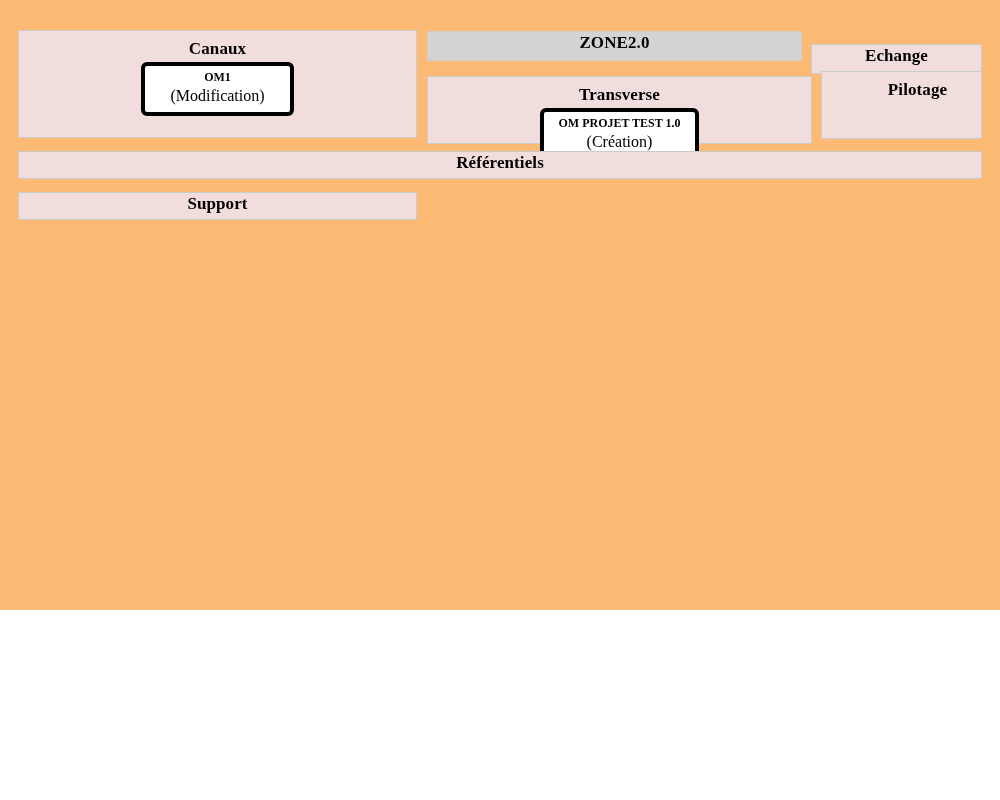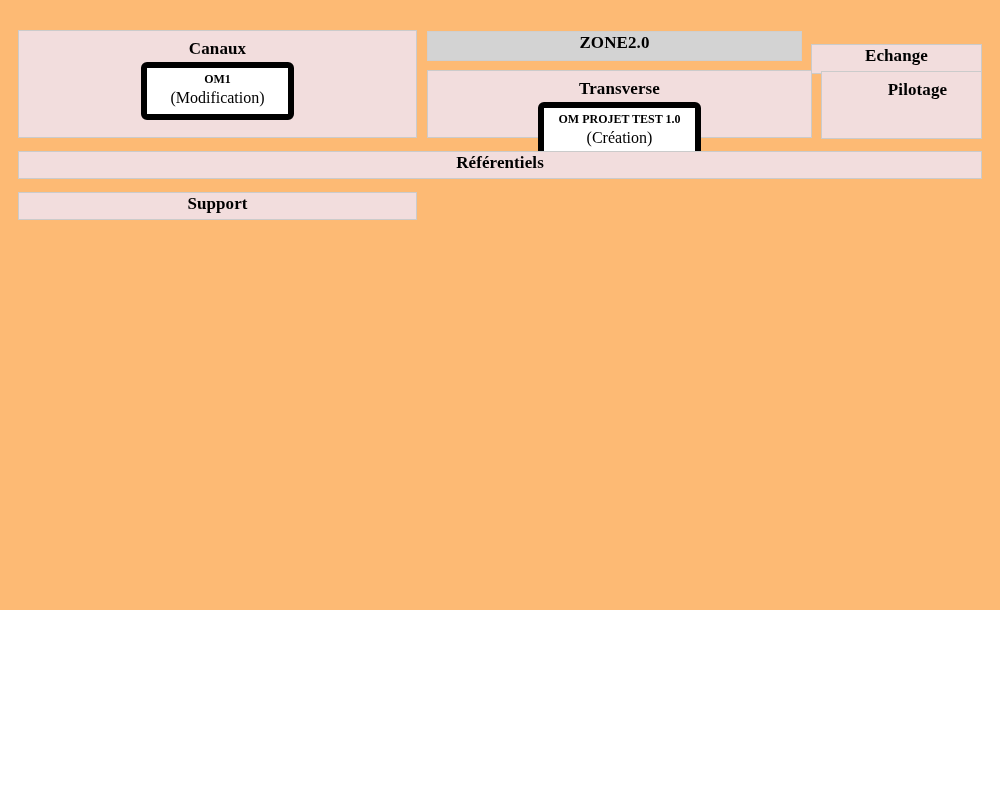--- a/index.html
+++ b/index.html
@@ -61,21 +61,21 @@
     align-items: center;
     padding-top: 7px;
   }
 
   
   .node {
     margin-top: 4px;
     min-width: 152px;
     padding: 4px 14px 5px 14px;
     background: #ffffff;
-    border: 6px solid #000000;
+    border: 4px solid #000000;
     border-radius: 6px;
     text-align: center;
     cursor: pointer;
     font-family: "Liberation Serif", "DejaVu Serif", serif;
   }
   .node-name {
     display: block;
     font-size: 12px;
     font-weight: bold;
     line-height: 1.3;
@@ -88,21 +88,21 @@
     font-weight: normal;
     line-height: 1.3;
     color: #000000;
     white-space: nowrap;
   }
 
   
   #blk-canaux        { left: 18px;  top: 30px;  width: 399px; height: 108px; }
   #blk-zone-header   { left: 427px; top: 31px;  width: 375px; height: 30px;  }
   #blk-echange       { left: 811px; top: 31px;  width: 171px; height: 30px; margin-top: 13px;  }
-  #blk-transverse    { left: 427px; top: 70px;  width: 385px; height: 68px;  }
+  #blk-transverse    { left: 427px; top: 76px;  width: 385px; height: 68px;  }
   #blk-pilotage      { left: 821px; top: 71px;  width: 161px; height: 68px; padding-left: 32px;  }
   #blk-referentiels  { left: 18px;  top: 151px; width: 964px; height: 28px;  }
   #blk-support       { left: 18px;  top: 192px; width: 399px; height: 28px;  }
 
   #blk-canaux .node    { margin-top: 3px; min-width: 153px; }
   #blk-transverse .node{ margin-top: 3px; min-width: 153px; }
 </style>
 </head>
 <body>
 

